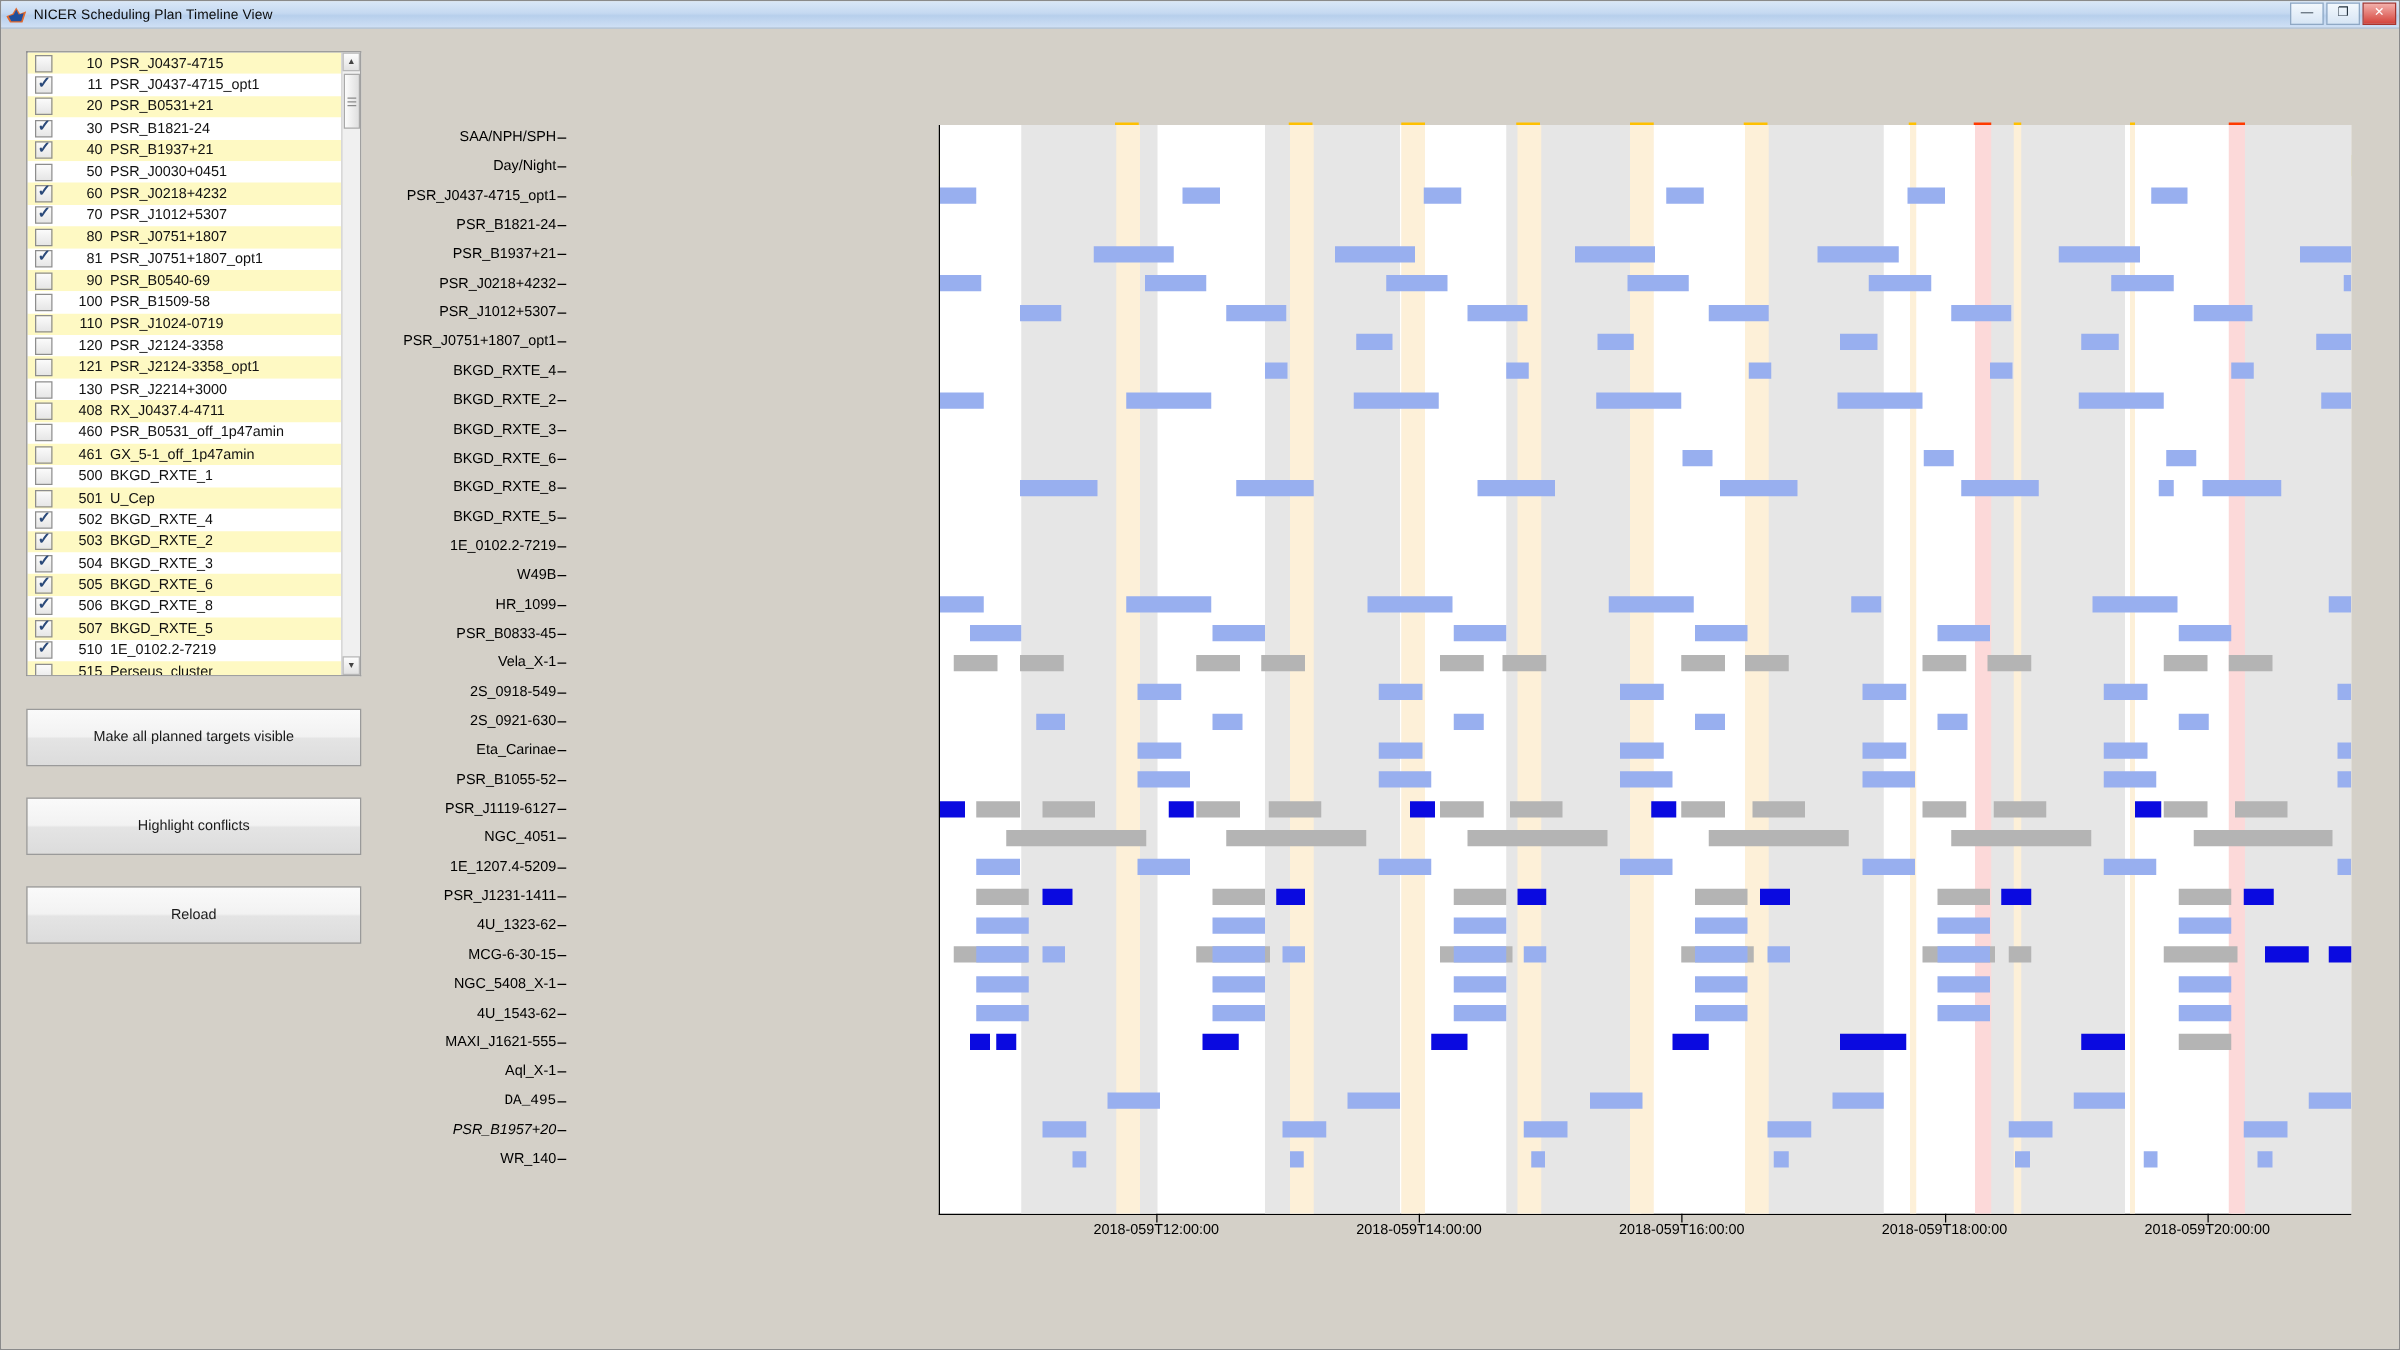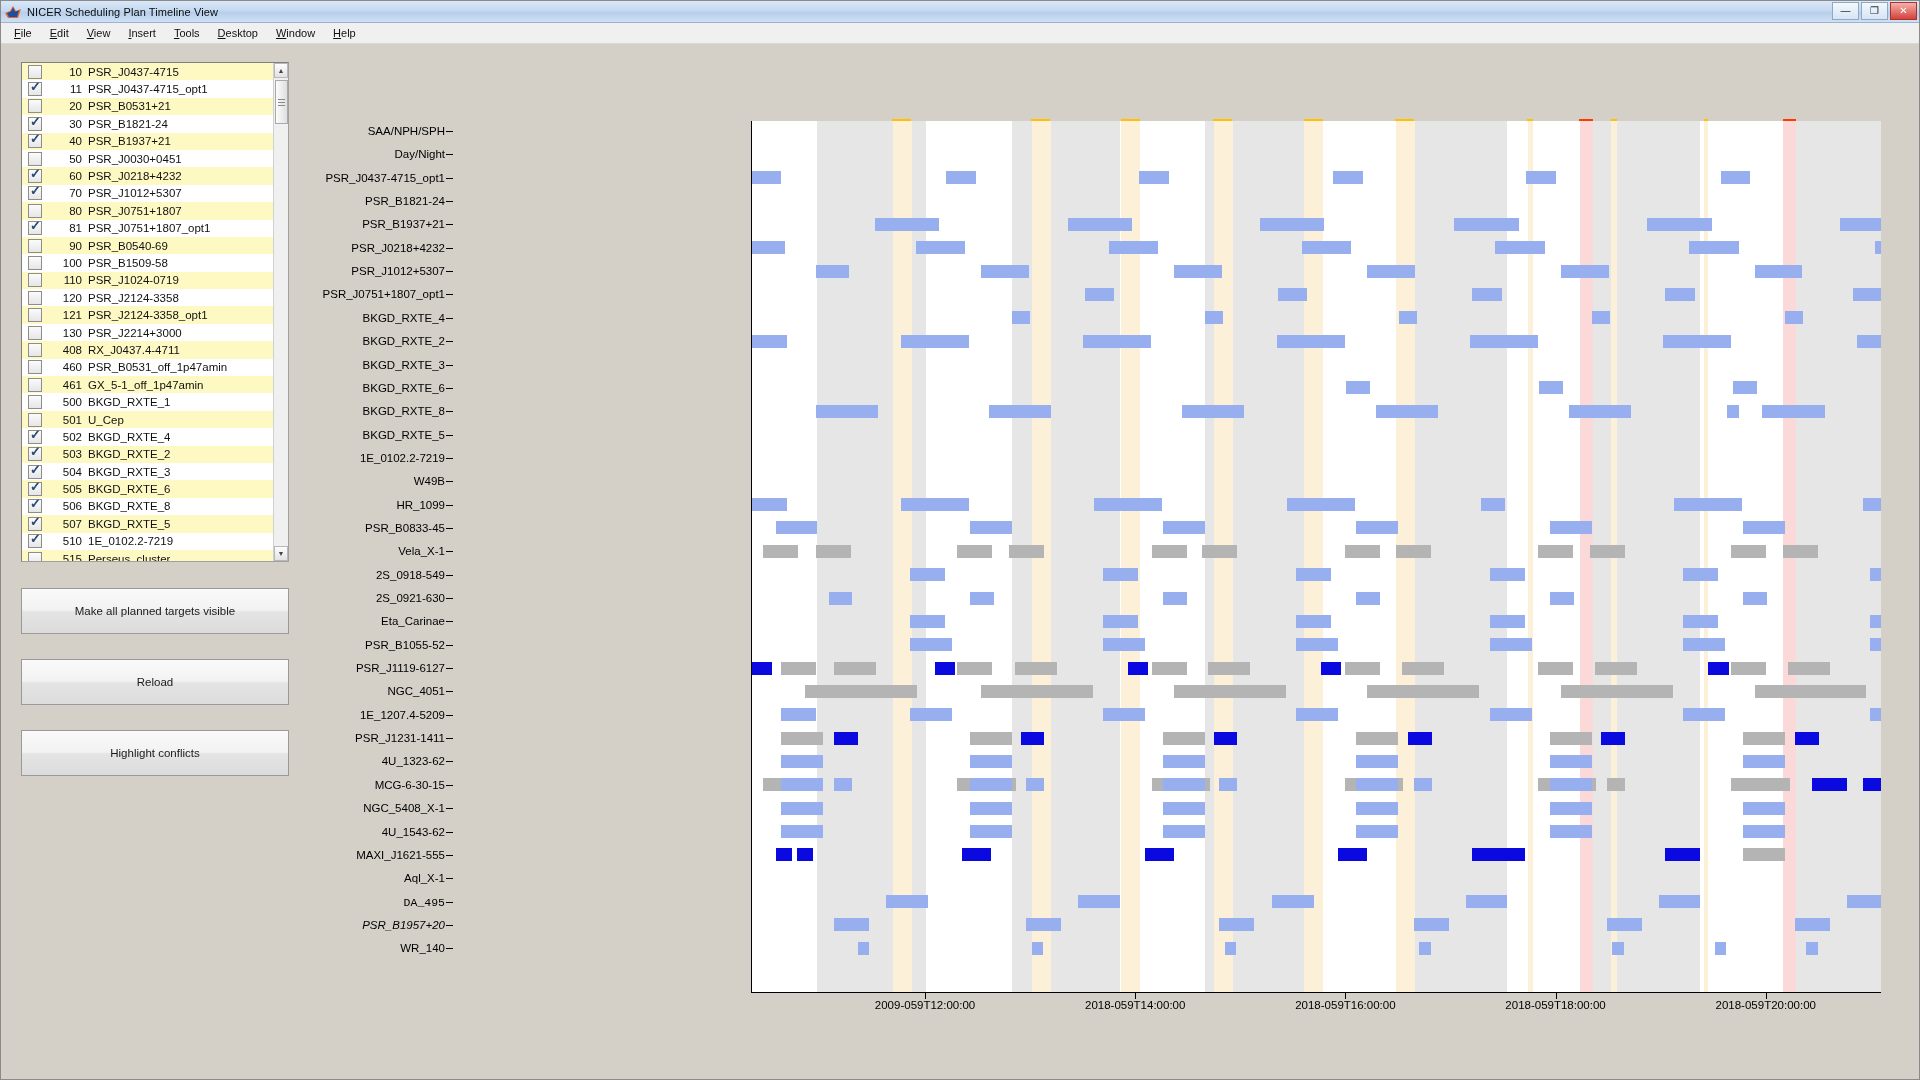--- a/index.html
+++ b/index.html
@@ -227,30 +227,20 @@
       </svg>
     </span>
     <span class="title-text">NICER Scheduling Plan Timeline View</span>
     <span class="win-btns">
       <span class="win-btn">—</span>
       <span class="win-btn">❐</span>
       <span class="win-btn close">✕</span>
     </span>
   </div>
 
-  <div class="menubar" id="menubar">
-      <div class="menu-item"><u>F</u>ile</div>
-      <div class="menu-item"><u>E</u>dit</div>
-      <div class="menu-item"><u>V</u>iew</div>
-      <div class="menu-item"><u>I</u>nsert</div>
-      <div class="menu-item"><u>T</u>ools</div>
-      <div class="menu-item"><u>D</u>esktop</div>
-      <div class="menu-item"><u>W</u>indow</div>
-      <div class="menu-item"><u>H</u>elp</div>
-    </div>
 
   <div class="body-area">
 
     <div class="left-panel">
 
       <div class="target-list-wrap">
         <div class="target-list" id="target-list">
             <div class="tl-row alt">
               <div class="tl-chk"></div>
               <div class="tl-id">10</div>
@@ -405,22 +395,22 @@
                 <div></div>
                 <div></div>
               </div>
           </div>
           <div class="tl-arrow">▼</div>
         </div>
       </div>
 
       <div class="btn-stack">
         <div class="panel-btn">Make all planned targets visible</div>
+        <div class="panel-btn">Highlight conflicts</div>
         <div class="panel-btn">Reload</div>
-        <div class="panel-btn">Highlight conflicts</div>
       </div>
     </div>
 
     <div class="chart-panel">
       <div id="chart">
         <div class="y-labels" id="y-labels">
             <div class="y-lab" style="top: 32px;">SAA/NPH/SPH</div>
             <div class="y-tick" style="top: 32px;"></div>
             <div class="y-lab" style="top: 55.3516px;">Day/Night</div>
             <div class="y-tick" style="top: 55.3516px;"></div>
@@ -733,21 +723,21 @@
             <div class="bar bar-planned" style="left: 92.4%; width: 3.1%; top: 797.456px;"></div>
             <div class="bar bar-planned" style="left: 9.4%; width: 1%; top: 820.808px;"></div>
             <div class="bar bar-planned" style="left: 24.8%; width: 1%; top: 820.808px;"></div>
             <div class="bar bar-planned" style="left: 41.9%; width: 1%; top: 820.808px;"></div>
             <div class="bar bar-planned" style="left: 59.1%; width: 1%; top: 820.808px;"></div>
             <div class="bar bar-planned" style="left: 76.2%; width: 1%; top: 820.808px;"></div>
             <div class="bar bar-planned" style="left: 85.3%; width: 1%; top: 820.808px;"></div>
             <div class="bar bar-planned" style="left: 93.4%; width: 1%; top: 820.808px;"></div>
           </div>
         <div class="x-axis-labels" id="x-labels">
-            <div class="x-lab" style="left: 15.4%;">2009-059T12:00:00</div>
+            <div class="x-lab" style="left: 15.4%;">2018-059T12:00:00</div>
             <div class="x-tick" style="left: 15.4%;"></div>
             <div class="x-lab" style="left: 34%;">2018-059T14:00:00</div>
             <div class="x-tick" style="left: 34%;"></div>
             <div class="x-lab" style="left: 52.6%;">2018-059T16:00:00</div>
             <div class="x-tick" style="left: 52.6%;"></div>
             <div class="x-lab" style="left: 71.2%;">2018-059T18:00:00</div>
             <div class="x-tick" style="left: 71.2%;"></div>
             <div class="x-lab" style="left: 89.8%;">2018-059T20:00:00</div>
             <div class="x-tick" style="left: 89.8%;"></div>
           </div>

